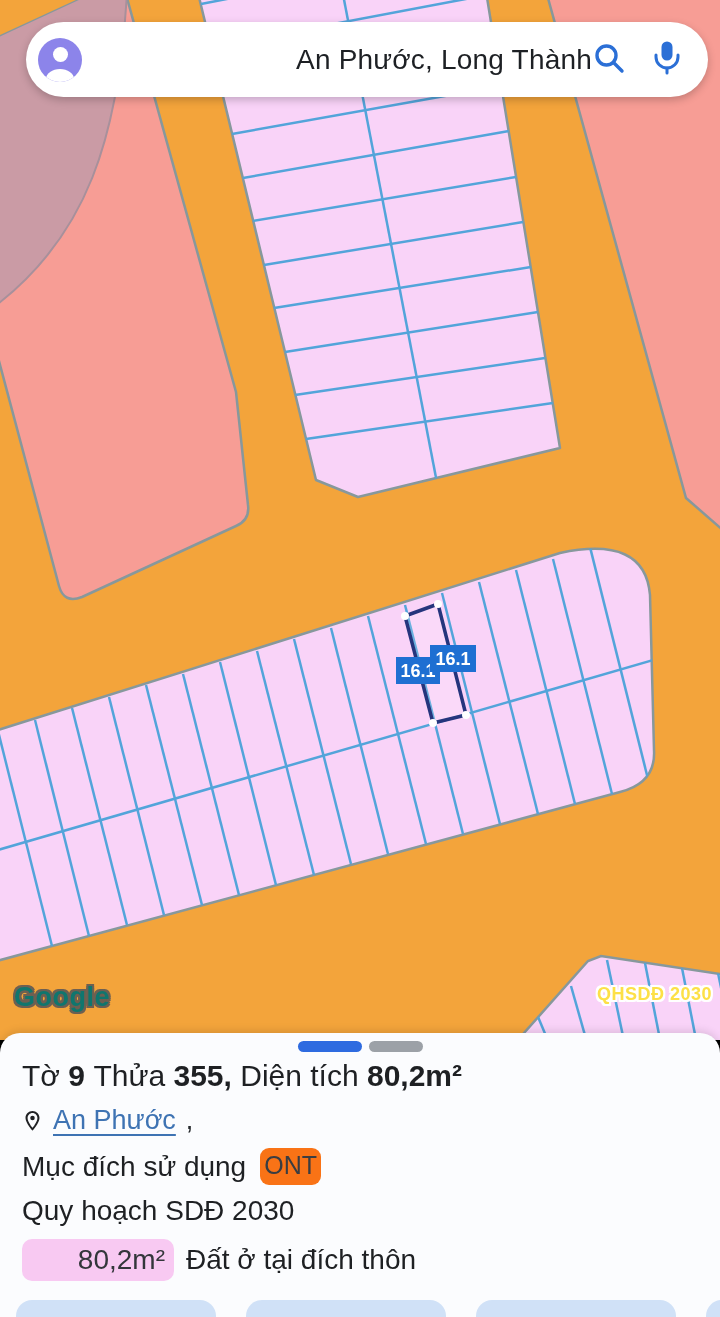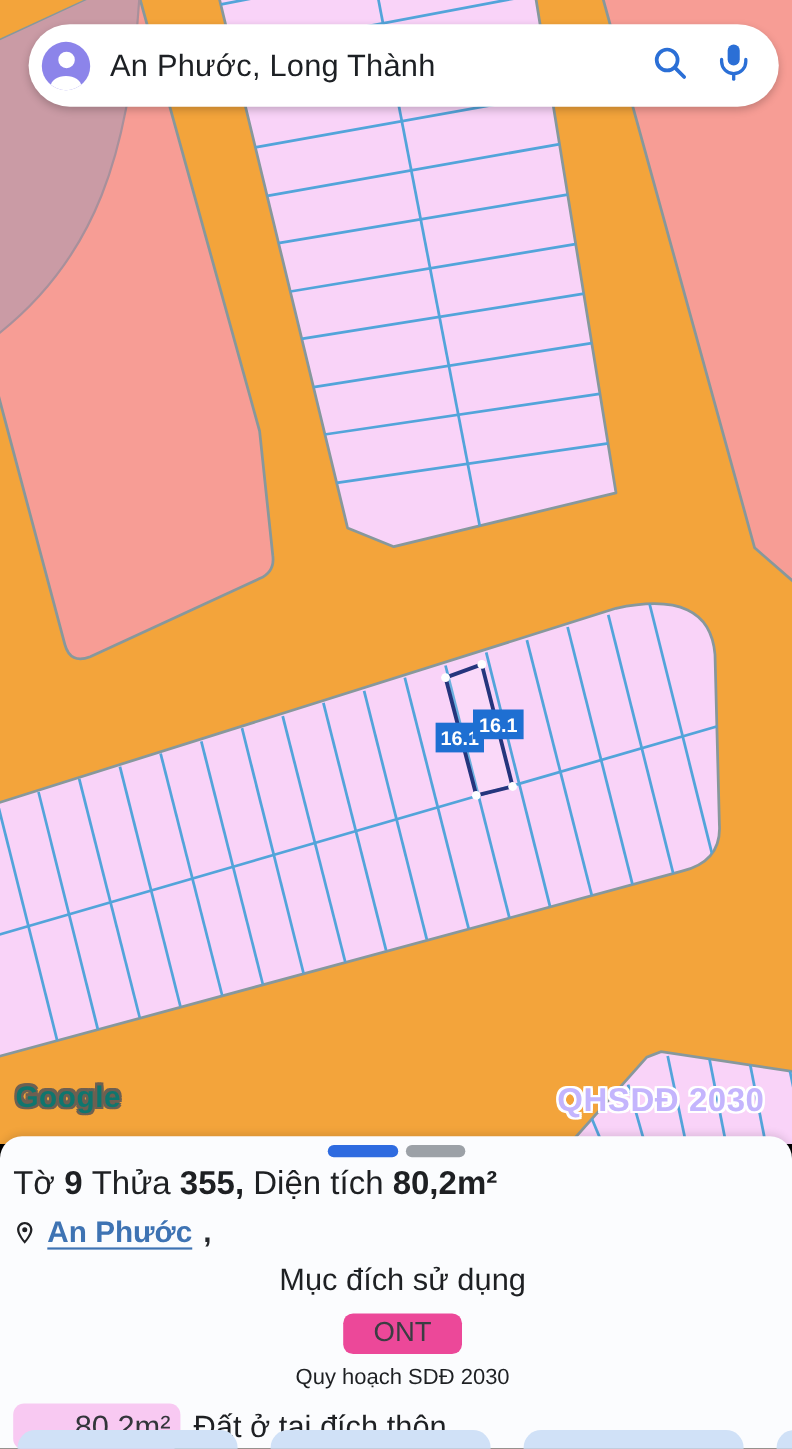--- a/index.html
+++ b/index.html
@@ -4,59 +4,59 @@
 <style>
   html,body{margin:0;padding:0;background:#000;}
   body{width:720px;height:1317px;overflow:hidden;position:relative;
        font-family:"Liberation Sans",sans-serif;}
   .map-wrap{position:absolute;left:0;top:0;width:720px;height:1040px;overflow:hidden;}
   .map-wrap svg{display:block;}
 
   
   .search-bar{position:absolute;left:26px;top:22px;width:682px;height:75px;
     background:#fff;border-radius:38px;box-shadow:0 3px 8px rgba(0,0,0,.22);
-    display:flex;align-items:center;}
+    display:flex;align-items:center;text-align:right;}
   .avatar{width:44px;height:44px;border-radius:50%;margin-left:12px;flex:0 0 auto;
     background:#8C84EA;position:relative;overflow:hidden;}
   .avatar .head{position:absolute;left:50%;top:9px;width:15px;height:15px;margin-left:-7.5px;
     border-radius:50%;background:#fff;}
   .avatar .body{position:absolute;left:50%;bottom:-7px;width:28px;height:20px;margin-left:-14px;
     border-radius:50% 50% 0 0;background:#fff;}
   .search-text{flex:1;margin-left:18px;font-size:28px;color:#1d2024;letter-spacing:.2px;
     white-space:nowrap;overflow:hidden;}
   .sb-icon{flex:0 0 auto;margin-right:26px;}
 
   
   .google-logo{position:absolute;left:14px;top:982px;font-size:27px;font-weight:700;
     letter-spacing:.5px;color:#0f766e;
     text-shadow:-2px -2px 0 #6d6052,2px -2px 0 #6d6052,-2px 2px 0 #6d6052,2px 2px 0 #6d6052,
       0 -2px 0 #6d6052,0 2px 0 #6d6052,-2px 0 0 #6d6052,2px 0 0 #6d6052;}
-  .qh-watermark{position:absolute;right:25px;top:984px;font-size:30px;font-weight:800;
-    letter-spacing:.5px;color:#c4b5fd;
+  .qh-watermark{position:absolute;right:8px;top:984px;font-size:18px;font-weight:800;
+    letter-spacing:.5px;color:#fde047;
     text-shadow:-2px -2px 0 #fff,2px -2px 0 #fff,-2px 2px 0 #fff,2px 2px 0 #fff,
       0 -2px 0 #fff,0 2px 0 #fff,-2px 0 0 #fff,2px 0 0 #fff;}
 
   
   .panel{position:absolute;left:0;top:1033px;width:720px;height:284px;
     background:#fbfcfe;border-radius:20px 20px 0 0;box-shadow:0 -2px 8px rgba(0,0,0,.12);}
   .pager{display:flex;justify-content:center;gap:7px;padding-top:8px;}
   .dot{height:11px;border-radius:6px;}
   .dot.active{width:64px;background:#2E6BE0;}
   .dot.inactive{width:54px;background:#9CA1A7;}
-  .row{margin-left:12px;color:#1e2023;}
+  .row{margin-left:22px;color:#1e2023;}
   .title-row{margin-top:6px;font-size:30px;line-height:36px;}
   .title-row .w{font-weight:500;}
   .title-row .n{font-weight:700;}
-  .loc-row{margin-top:11px;font-size:27px;display:flex;align-items:center;gap:10px;font-weight:bold;}
+  .loc-row{margin-top:11px;font-size:27px;display:flex;align-items:center;gap:10px;}
   .loc-link{color:#3E73B3;text-decoration:underline;text-decoration-thickness:2px;
     text-underline-offset:5px;cursor:pointer;}
   .loc-sep{color:#25282c;}
-  .use-row{margin-top:12px;font-size:28px;display:flex;align-items:center;gap:14px;flex-direction:column;}
-  .ont-badge{background:#ec4899;border-radius:9px;padding:3px 28px 5px;font-size:25px;color:#3a3d42;}
-  .plan-row{margin-top:10px;font-size:20px;text-align:center;}
+  .use-row{margin-top:12px;font-size:28px;display:flex;align-items:center;gap:14px;}
+  .ont-badge{background:#f97316;border-radius:9px;padding:3px 4px 5px;font-size:25px;color:#3a3d42;}
+  .plan-row{margin-top:10px;font-size:28px;}
   .area-row{margin-top:12px;font-size:28px;display:flex;align-items:center;gap:12px;}
   .area-badge{background:#F8C9F2;border-radius:10px;width:152px;height:42px;
     display:flex;align-items:center;justify-content:flex-end;padding-right:9px;
     box-sizing:border-box;color:#33363b;}
   .actions{position:absolute;left:0;top:267px;width:720px;display:flex;gap:30px;padding-left:16px;}
   .action-pill{width:200px;height:40px;background:#D0E1F7;border-radius:16px;flex:0 0 auto;}
   .action-pill.last{width:120px;}
 </style>
 </head>
 <body>

